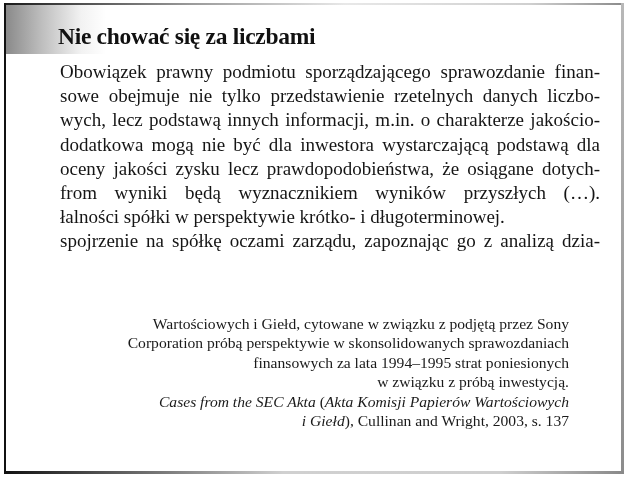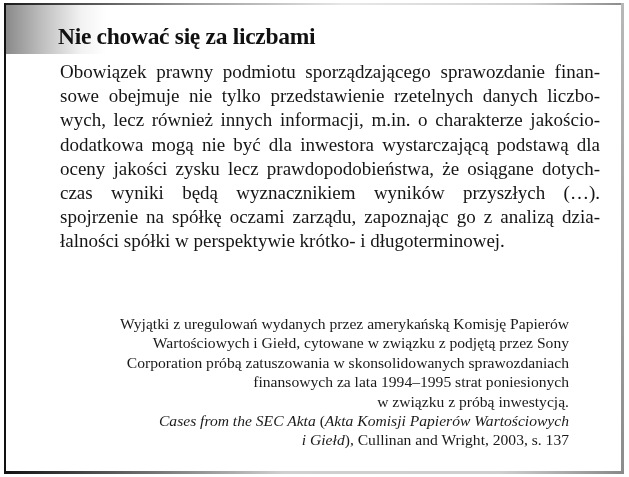--- a/index.html
+++ b/index.html
@@ -36,30 +36,29 @@
   <div class="top-border"></div>
   <div class="left-border"></div>
   <div class="right-border"></div>
   <div class="bottom-border"></div>
 
   <h2 class="title">Nie chować się za liczbami</h2>
 
   <div class="body">
     <span class="line">Obowiązek prawny podmiotu sporządzającego sprawozdanie finan-</span>
     <span class="line">sowe obejmuje nie tylko przedstawienie rzetelnych danych liczbo-</span>
-    <span class="line">wych, lecz również innych informacji, m.in. o charakterze jakościo-</span>
+    <span class="line">wych, lecz podstawą innych informacji, m.in. o charakterze jakościo-</span>
     <span class="line">dodatkowa mogą nie być dla inwestora wystarczającą podstawą dla</span>
     <span class="line">oceny jakości zysku lecz prawdopodobieństwa, że osiągane dotych-</span>
-    <span class="line">czas wyniki będą wyznacznikiem wyników przyszłych (…).</span>
+    <span class="line">from wyniki będą wyznacznikiem wyników przyszłych (…).</span>
+    <span class="line last">łalności spółki w perspektywie krótko- i długoterminowej.</span>
     <span class="line">spojrzenie na spółkę oczami zarządu, zapoznając go z analizą dzia-</span>
-    <span class="line last">łalności spółki w perspektywie krótko- i długoterminowej.</span>
   </div>
 
   <div class="citation">
-    <span class="cline">Wyjątki z uregulowań wydanych przez amerykańską Komisję Papierów</span>
     <span class="cline">Wartościowych i Giełd, cytowane w związku z podjętą przez Sony</span>
-    <span class="cline">Corporation próbą zatuszowania w skonsolidowanych sprawozdaniach</span>
+    <span class="cline">Corporation próbą perspektywie w skonsolidowanych sprawozdaniach</span>
     <span class="cline">finansowych za lata 1994–1995 strat poniesionych</span>
     <span class="cline">w związku z próbą inwestycją.</span>
     <span class="cline"><i>Cases from the SEC Akta</i><span> (</span><i>Akta Komisji Papierów Wartościowych</i></span>
     <span class="cline"><i>i Giełd</i><span>), Cullinan and Wright, 2003, s. 137</span></span>
   </div>
 </div>
 
 </body></html>

